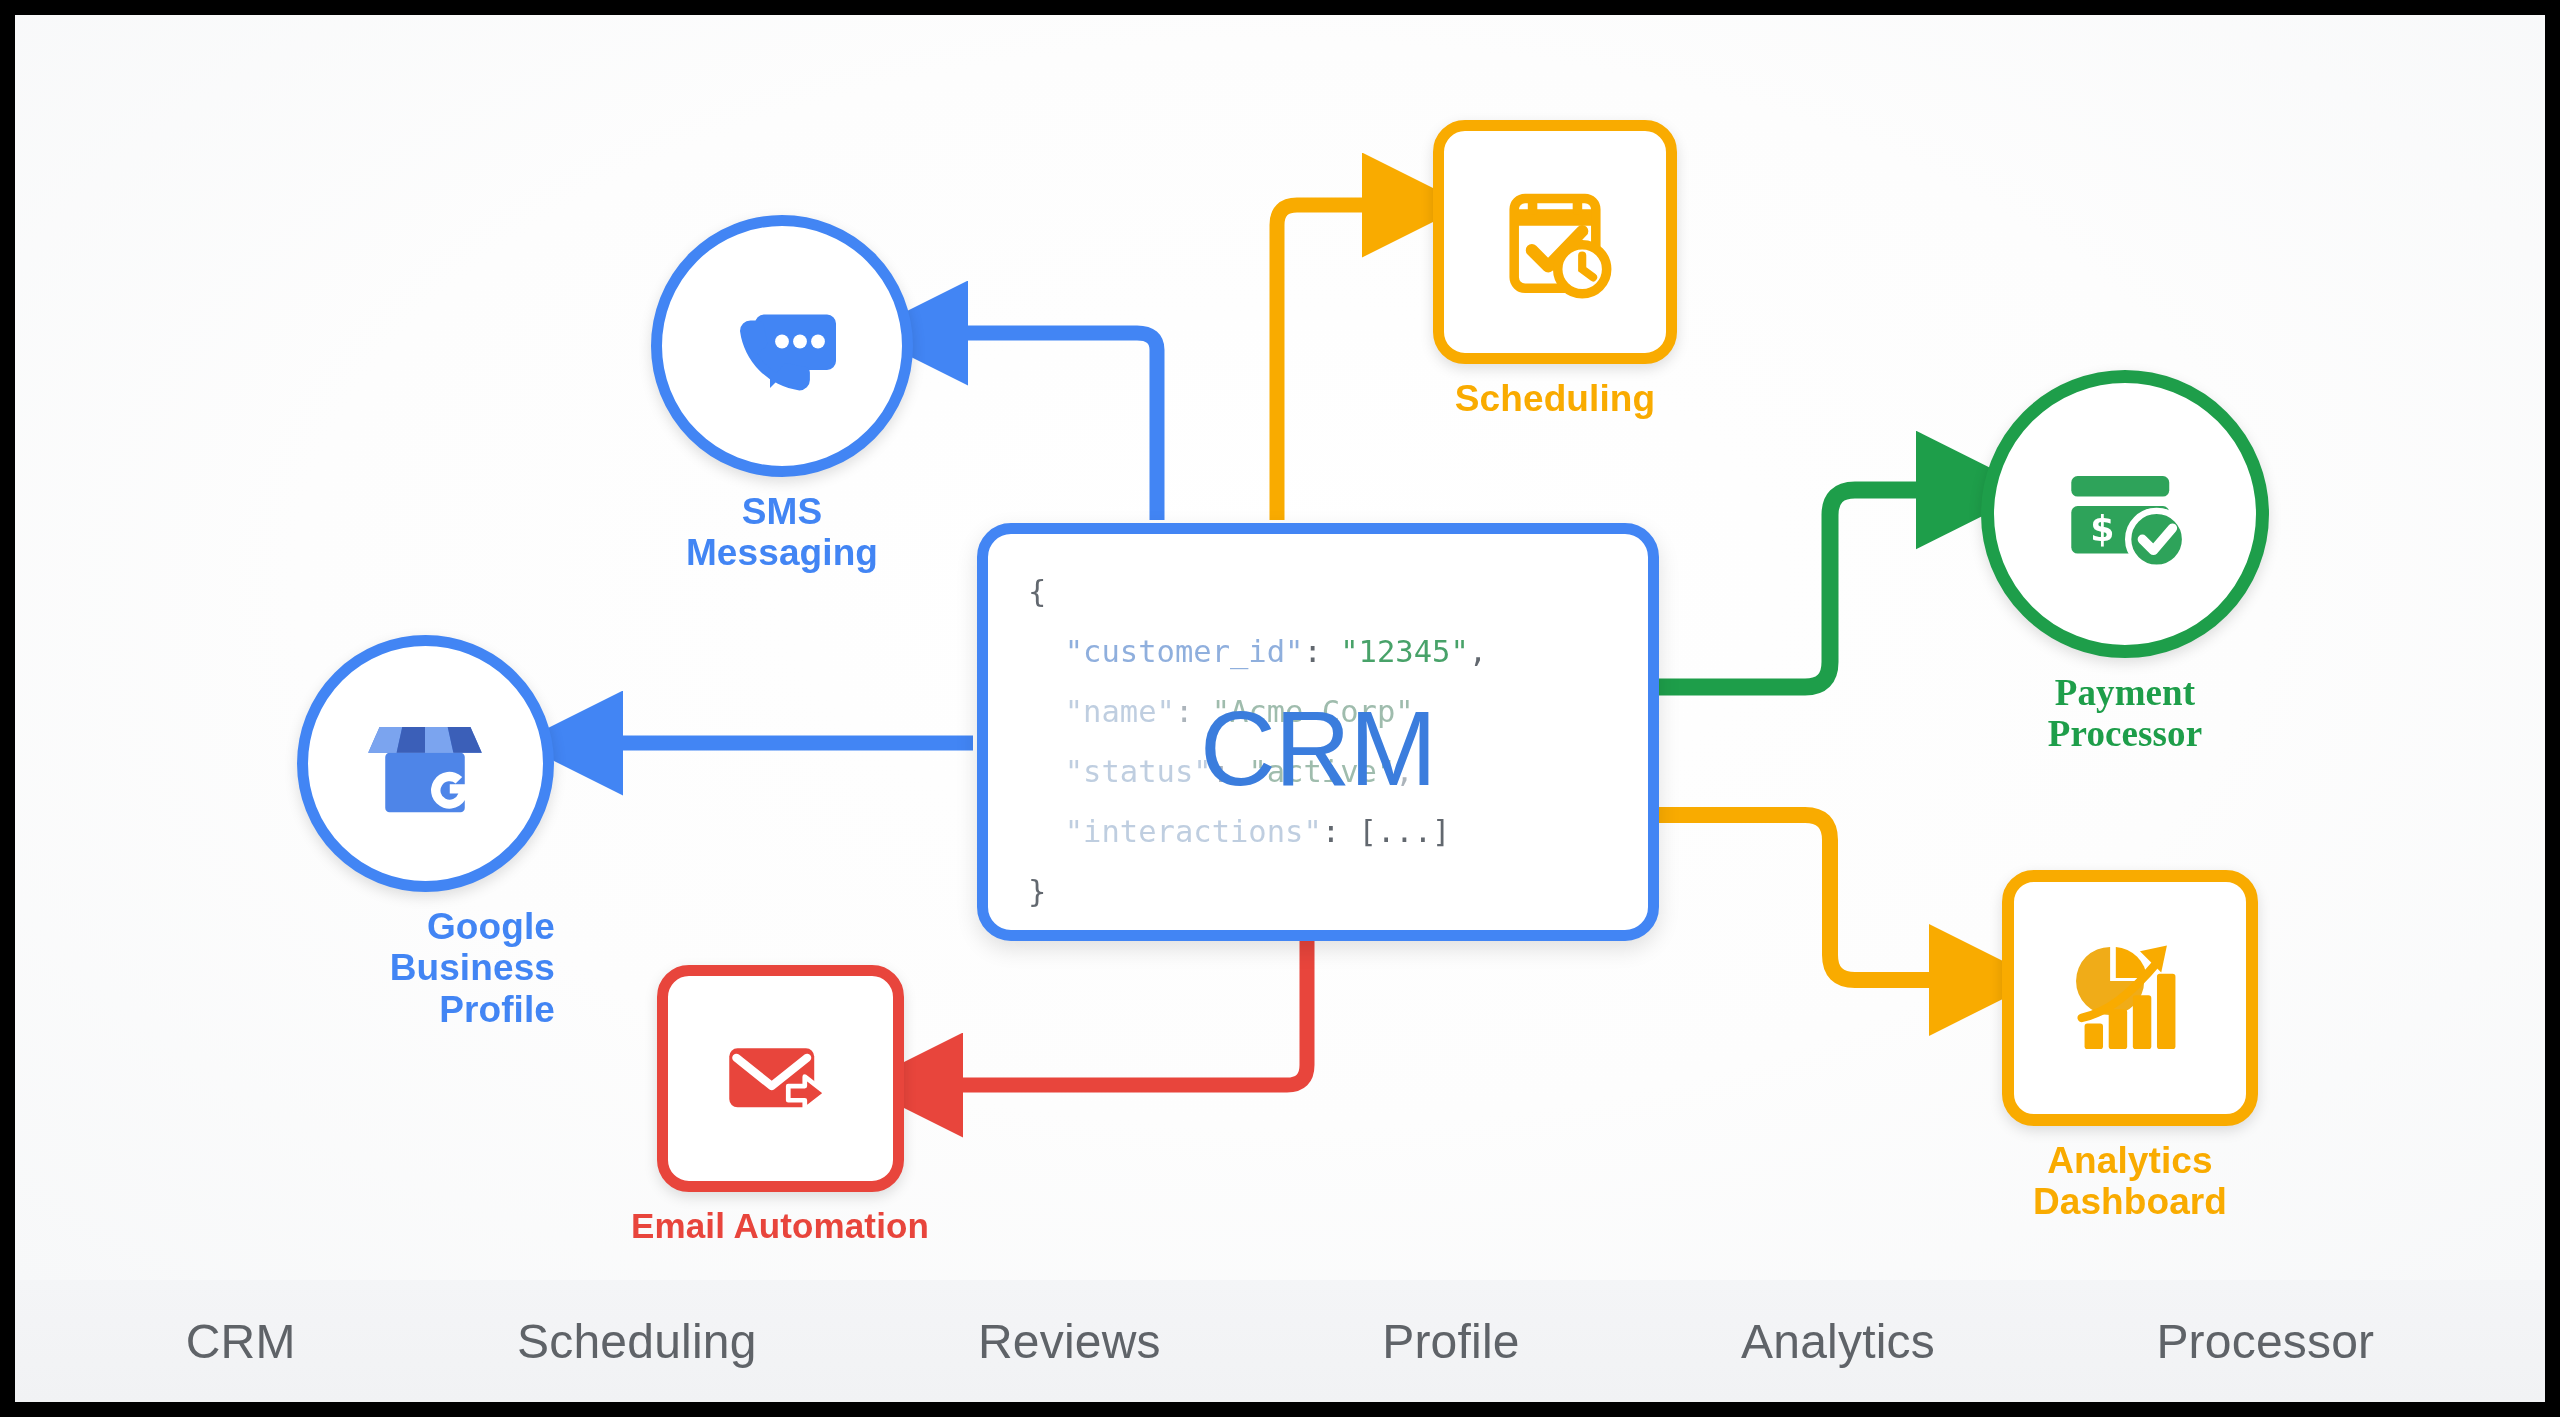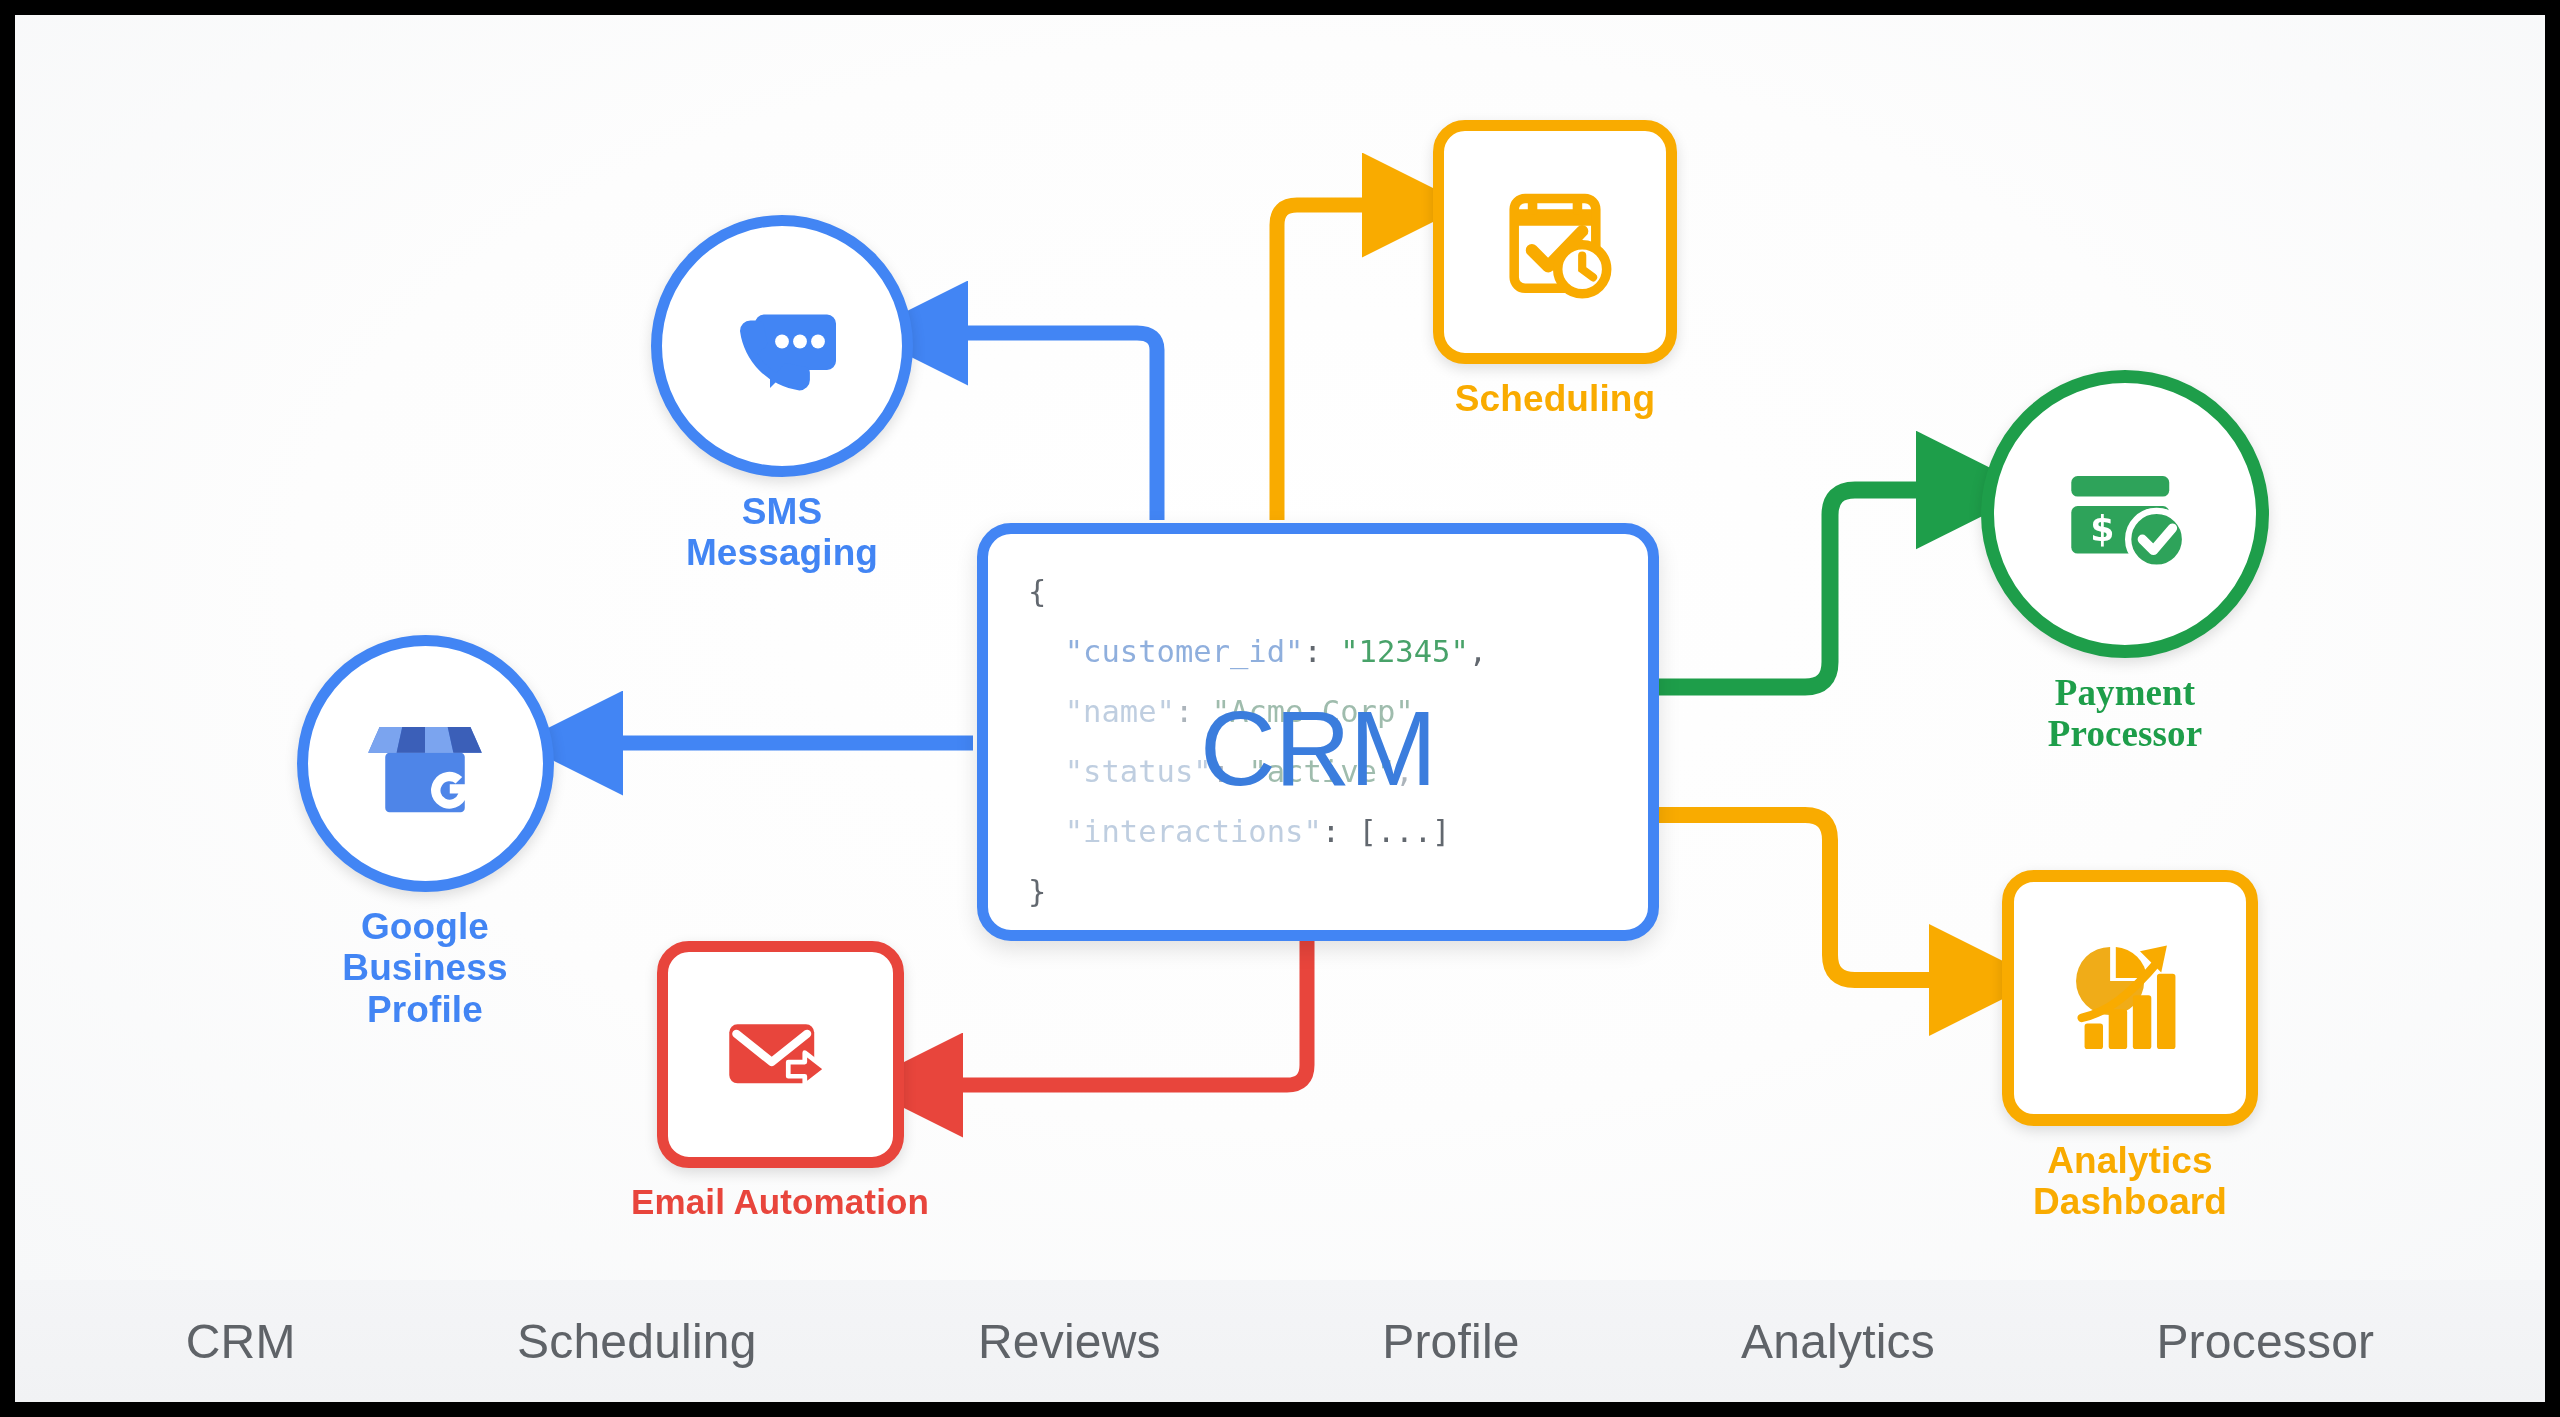--- a/index.html
+++ b/index.html
@@ -23,23 +23,23 @@
   .rsq{border-radius:32px;background:#ffffff;display:flex;align-items:center;justify-content:center;
     box-shadow:0 5px 14px rgba(0,0,0,.13);}
 
   
   #node-sms{left:637px;top:200px;width:260px;}
   #node-sms .ring{width:240px;height:240px;border:11px solid #4285f4;}
   #node-sms .label{color:#4285f4;font-size:37px;}
 
   #node-gbp{left:280px;top:620px;width:260px;}
   #node-gbp .ring{width:235px;height:235px;border:11px solid #4285f4;}
-  #node-gbp .label{color:#4285f4;font-size:37px;}
-
-  #node-email{left:645px;top:926px;width:240px;}
+  #node-gbp .label{color:#4285f4;font-size:37px;text-align:right;}
+
+  #node-email{left:645px;top:950px;width:240px;}
   #node-email .rsq{width:225px;height:205px;border:11px solid #e8453c;}
   #node-email .label{color:#e8453c;font-size:35px;white-space:nowrap;}
 
   #node-sched{left:1420px;top:105px;width:240px;}
   #node-sched .rsq{width:222px;height:222px;border:11px solid #f9ab00;}
   #node-sched .label{color:#f9ab00;font-size:37px;}
 
   #node-pay{left:1975px;top:355px;width:270px;}
   #node-pay .ring{width:262px;height:262px;border:13px solid #1e9e4a;}
   #node-pay .label{color:#1e9e4a;font-size:37px;font-family:Liberation Serif, serif;}

